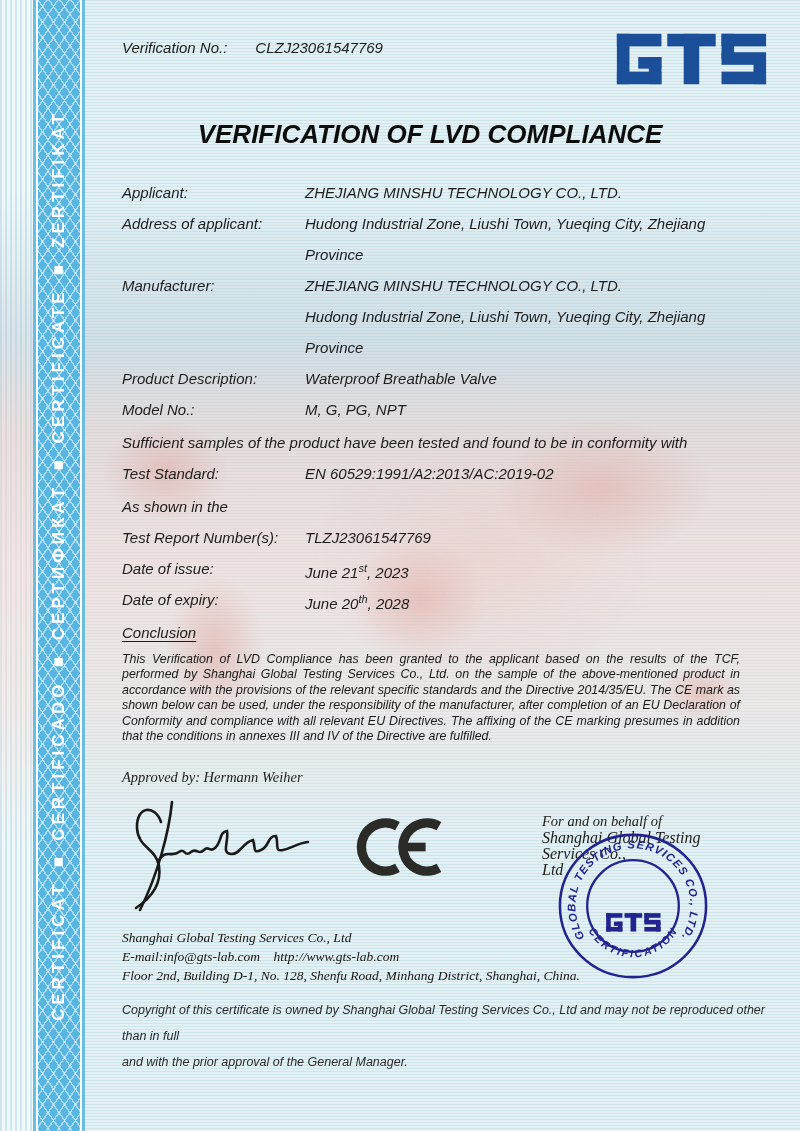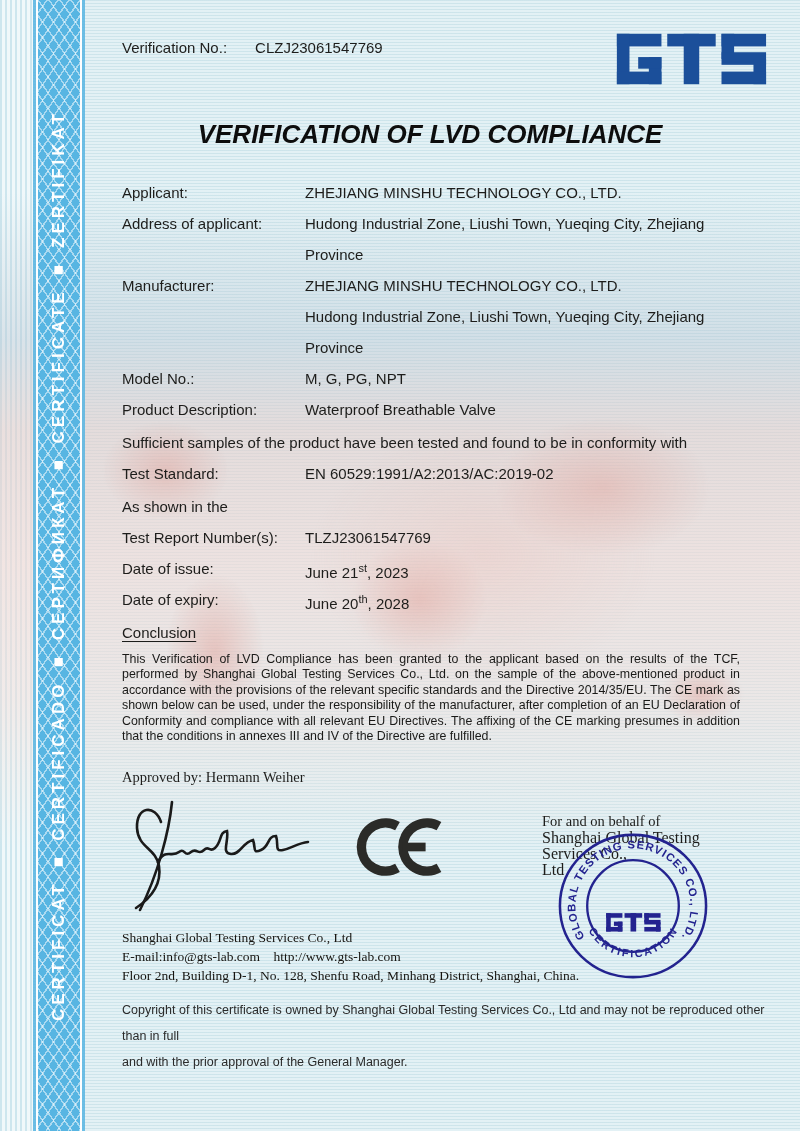--- a/index.html
+++ b/index.html
@@ -24,21 +24,21 @@
   .band{position:absolute;left:36px;top:0;bottom:0;width:42px;z-index:2;
     background-color:#57b5e2;
     background-image:
       repeating-linear-gradient(55deg, rgba(255,255,255,.5) 0 1.5px, rgba(255,255,255,0) 1.5px 9px),
       repeating-linear-gradient(-55deg, rgba(255,255,255,.5) 0 1.5px, rgba(255,255,255,0) 1.5px 9px);
     border-left:2px solid #fdfeff;border-right:2px solid #fdfeff;
     box-shadow:-3px 0 0 rgba(87,181,226,.85), 3px 0 0 rgba(87,181,226,.85);
     display:flex;align-items:center;justify-content:center;}
   .band span{writing-mode:vertical-rl;transform:rotate(180deg);white-space:nowrap;
     color:#fff;font-weight:bold;font-size:17px;letter-spacing:4px;}
-  .layer{position:absolute;z-index:2;}
+  .layer{position:absolute;z-index:2;font-style:italic;}
   .verif{top:39px;left:122px;font-size:15px;display:flex;}
   .verif .num{margin-left:28px;}
   .logo{top:27px;left:613px;line-height:0;}
   .title{top:119px;left:100px;width:660px;text-align:center;font-size:26px;font-weight:bold;font-style:italic;color:#0d0d0d;}
   .fields{top:183px;left:122px;width:618px;}
   .row{display:grid;grid-template-columns:183px 1fr;height:19px;line-height:19px;margin-bottom:12px;font-size:15px;}
   .row.full{display:block;margin-top:14px;}
   .row sup{font-size:11px;}
   .u{text-decoration:underline;text-underline-offset:3px;}
   .concl-p{top:652px;left:122px;width:618px;font-size:12.4px;line-height:15.4px;text-align:justify;color:#1a1a18;}
@@ -121,26 +121,26 @@
     </div>
     <div class="row">
       <div></div>
       <div>Hudong Industrial Zone, Liushi Town, Yueqing City, Zhejiang</div>
     </div>
     <div class="row">
       <div></div>
       <div>Province</div>
     </div>
     <div class="row">
+      <div>Product Description:</div>
+      <div>Waterproof Breathable Valve</div>
+    </div>
+    <div class="row">
       <div>Model No.:</div>
       <div>M, G, PG, NPT</div>
-    </div>
-    <div class="row">
-      <div>Product Description:</div>
-      <div>Waterproof Breathable Valve</div>
     </div>
     <div class="row full">Sufficient samples of the product have been tested and found to be in conformity with</div>
     <div class="row">
       <div>Test Standard:</div>
       <div>EN 60529:1991/A2:2013/AC:2019-02</div>
     </div>
     <div class="row full">As shown in the</div>
     <div class="row">
       <div>Test Report Number(s):</div>
       <div>TLZJ23061547769</div>

